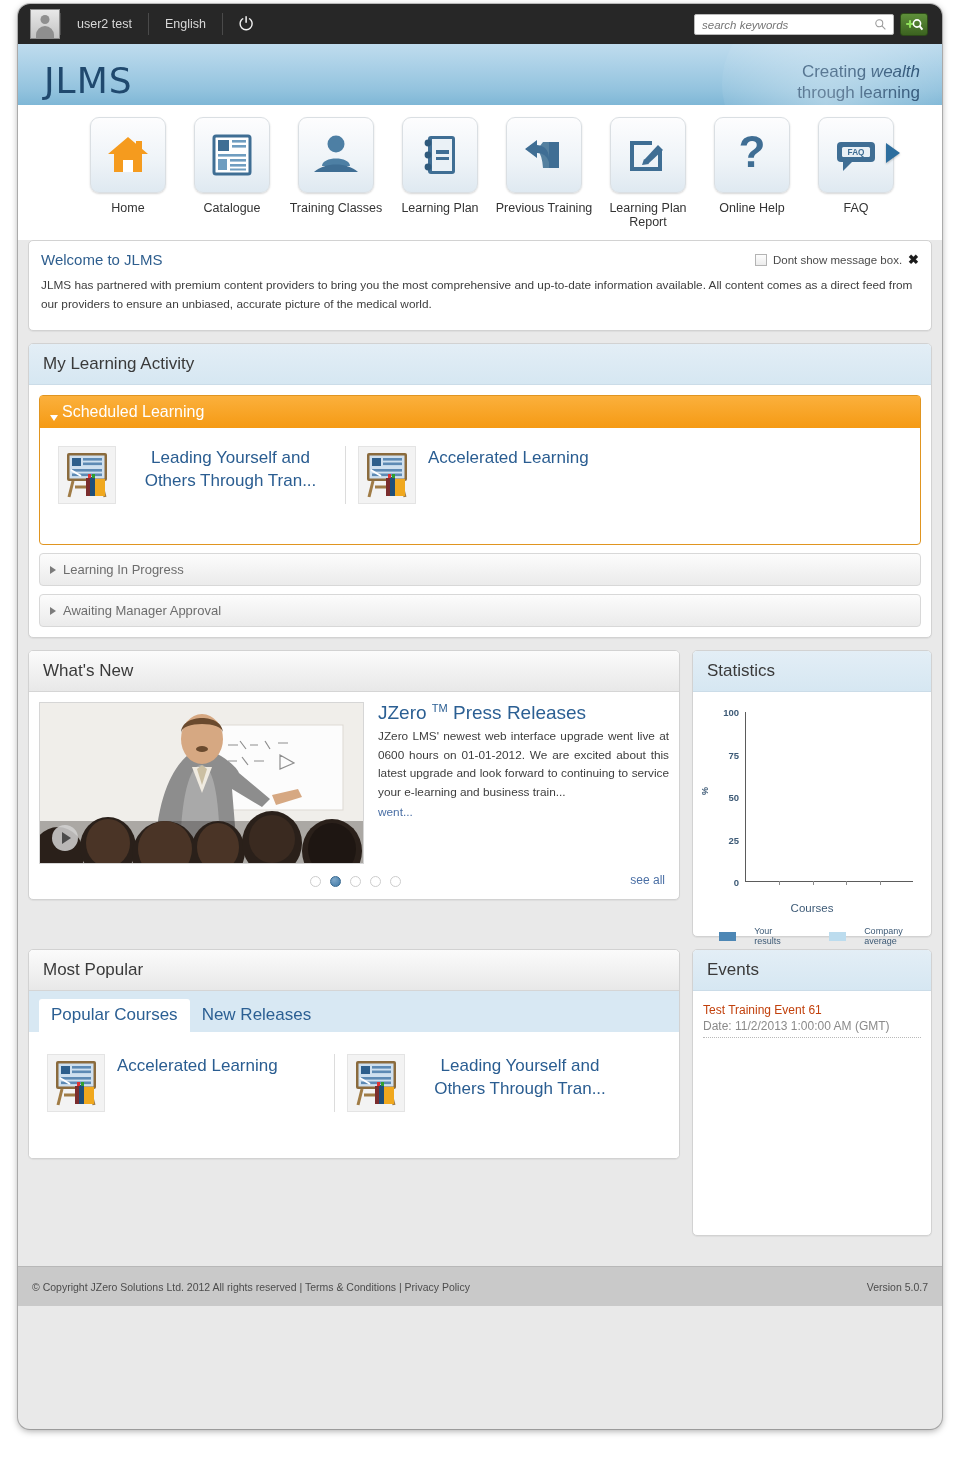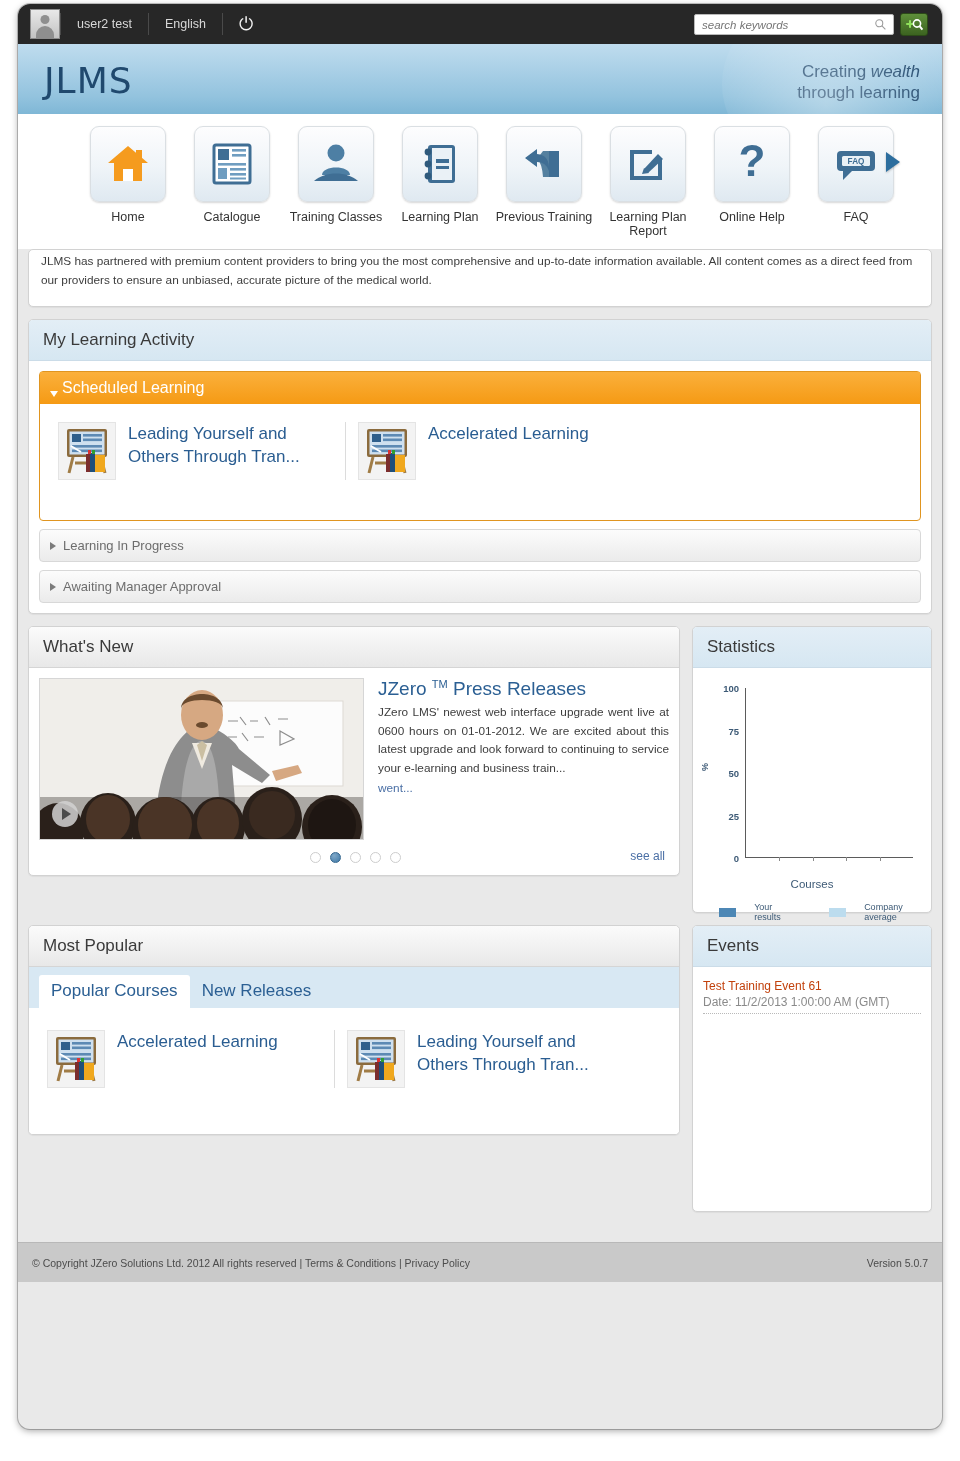--- a/index.html
+++ b/index.html
@@ -82,21 +82,21 @@
   }
   .advbtn {
     width: 28px; height: 23px; border-radius: 3px;
     background: linear-gradient(#5e8f3a,#3c6320);
     border: 1px solid #2c4a18;
     display: flex; align-items: center; justify-content: center;
     position: relative;
   }
   
   .banner {
-    height: 70px;
+    height: 61px;
     background: linear-gradient(180deg,#bfdcee 0%, #a8cfe6 40%, #93c3de 75%, #7fb7d6 100%);
     position: relative; overflow: hidden;
   }
   .banner::after {
     content: ""; position: absolute; right: -40px; top: -60px;
     width: 260px; height: 200px; border-radius: 50%;
     background: radial-gradient(circle at 40% 60%, rgba(255,255,255,.35), rgba(255,255,255,0) 65%);
   }
   .logo {
     position: absolute; left: 26px; top: 16px;
@@ -189,21 +189,21 @@
   }
   .acc-closed {
     background: linear-gradient(180deg,#fcfcfc,#ebebeb);
     border: 1px solid #d8d8d8; border-radius: 4px;
     margin-bottom: 8px;
     font-size: 13px; color: #6d6d6d; padding: 8px 10px;
     display: flex; align-items: center; gap: 7px;
   }
   .caret-d { width:0;height:0;border-left:4.5px solid transparent;border-right:4.5px solid transparent;border-top:6px solid #ffffff; }
   .caret-r { width:0;height:0;border-top:4.5px solid transparent;border-bottom:4.5px solid transparent;border-left:6px solid #7b7b7b; }
-  .courselist { display: flex; padding: 18px 6px 40px 6px; }
+  .courselist { display: flex; padding: 18px 6px 40px 6px; text-align: center; }
   .course {
     display: flex; gap: 12px; align-items: flex-start;
     width: 300px; padding: 0 12px;
     border-right: 1px solid #dcdcdc;
   }
   .course:last-child { border-right: 0; }
   .coursetitle { color: #2a5d91; font-size: 17px; line-height: 23px; }
   .cicon {
     width: 58px; height: 58px; flex: 0 0 58px;
     background: #f3f3f3; border: 1px solid #e4e4e4;
@@ -439,20 +439,28 @@
         <div class="navlabel">FAQ</div>
       </div>
 
       <div class="navarrow"></div>
     </div>
   </div>
 
   <div class="content">
 
     <div class="panel msgbox">
+      <div class="msghead">
+        <div class="msgtitle">Welcome to JLMS</div>
+        <div class="msgright">
+          <span class="cbx"></span>
+          <span>Dont show message box.</span>
+          <span class="closex">✖</span>
+        </div>
+      </div>
       <div class="msgbody">JLMS has partnered with premium content providers to bring you the most comprehensive and up-to-date information available. All content comes as a direct feed from our providers to ensure an unbiased, accurate picture of the medical world.</div>
     </div>
 
     <div class="panel">
       <div class="secthead">My Learning Activity</div>
       <div class="sectbody">
 
         <div class="acc-open">
           <div class="acc-open-head">
             <span class="caret-d"></span>

